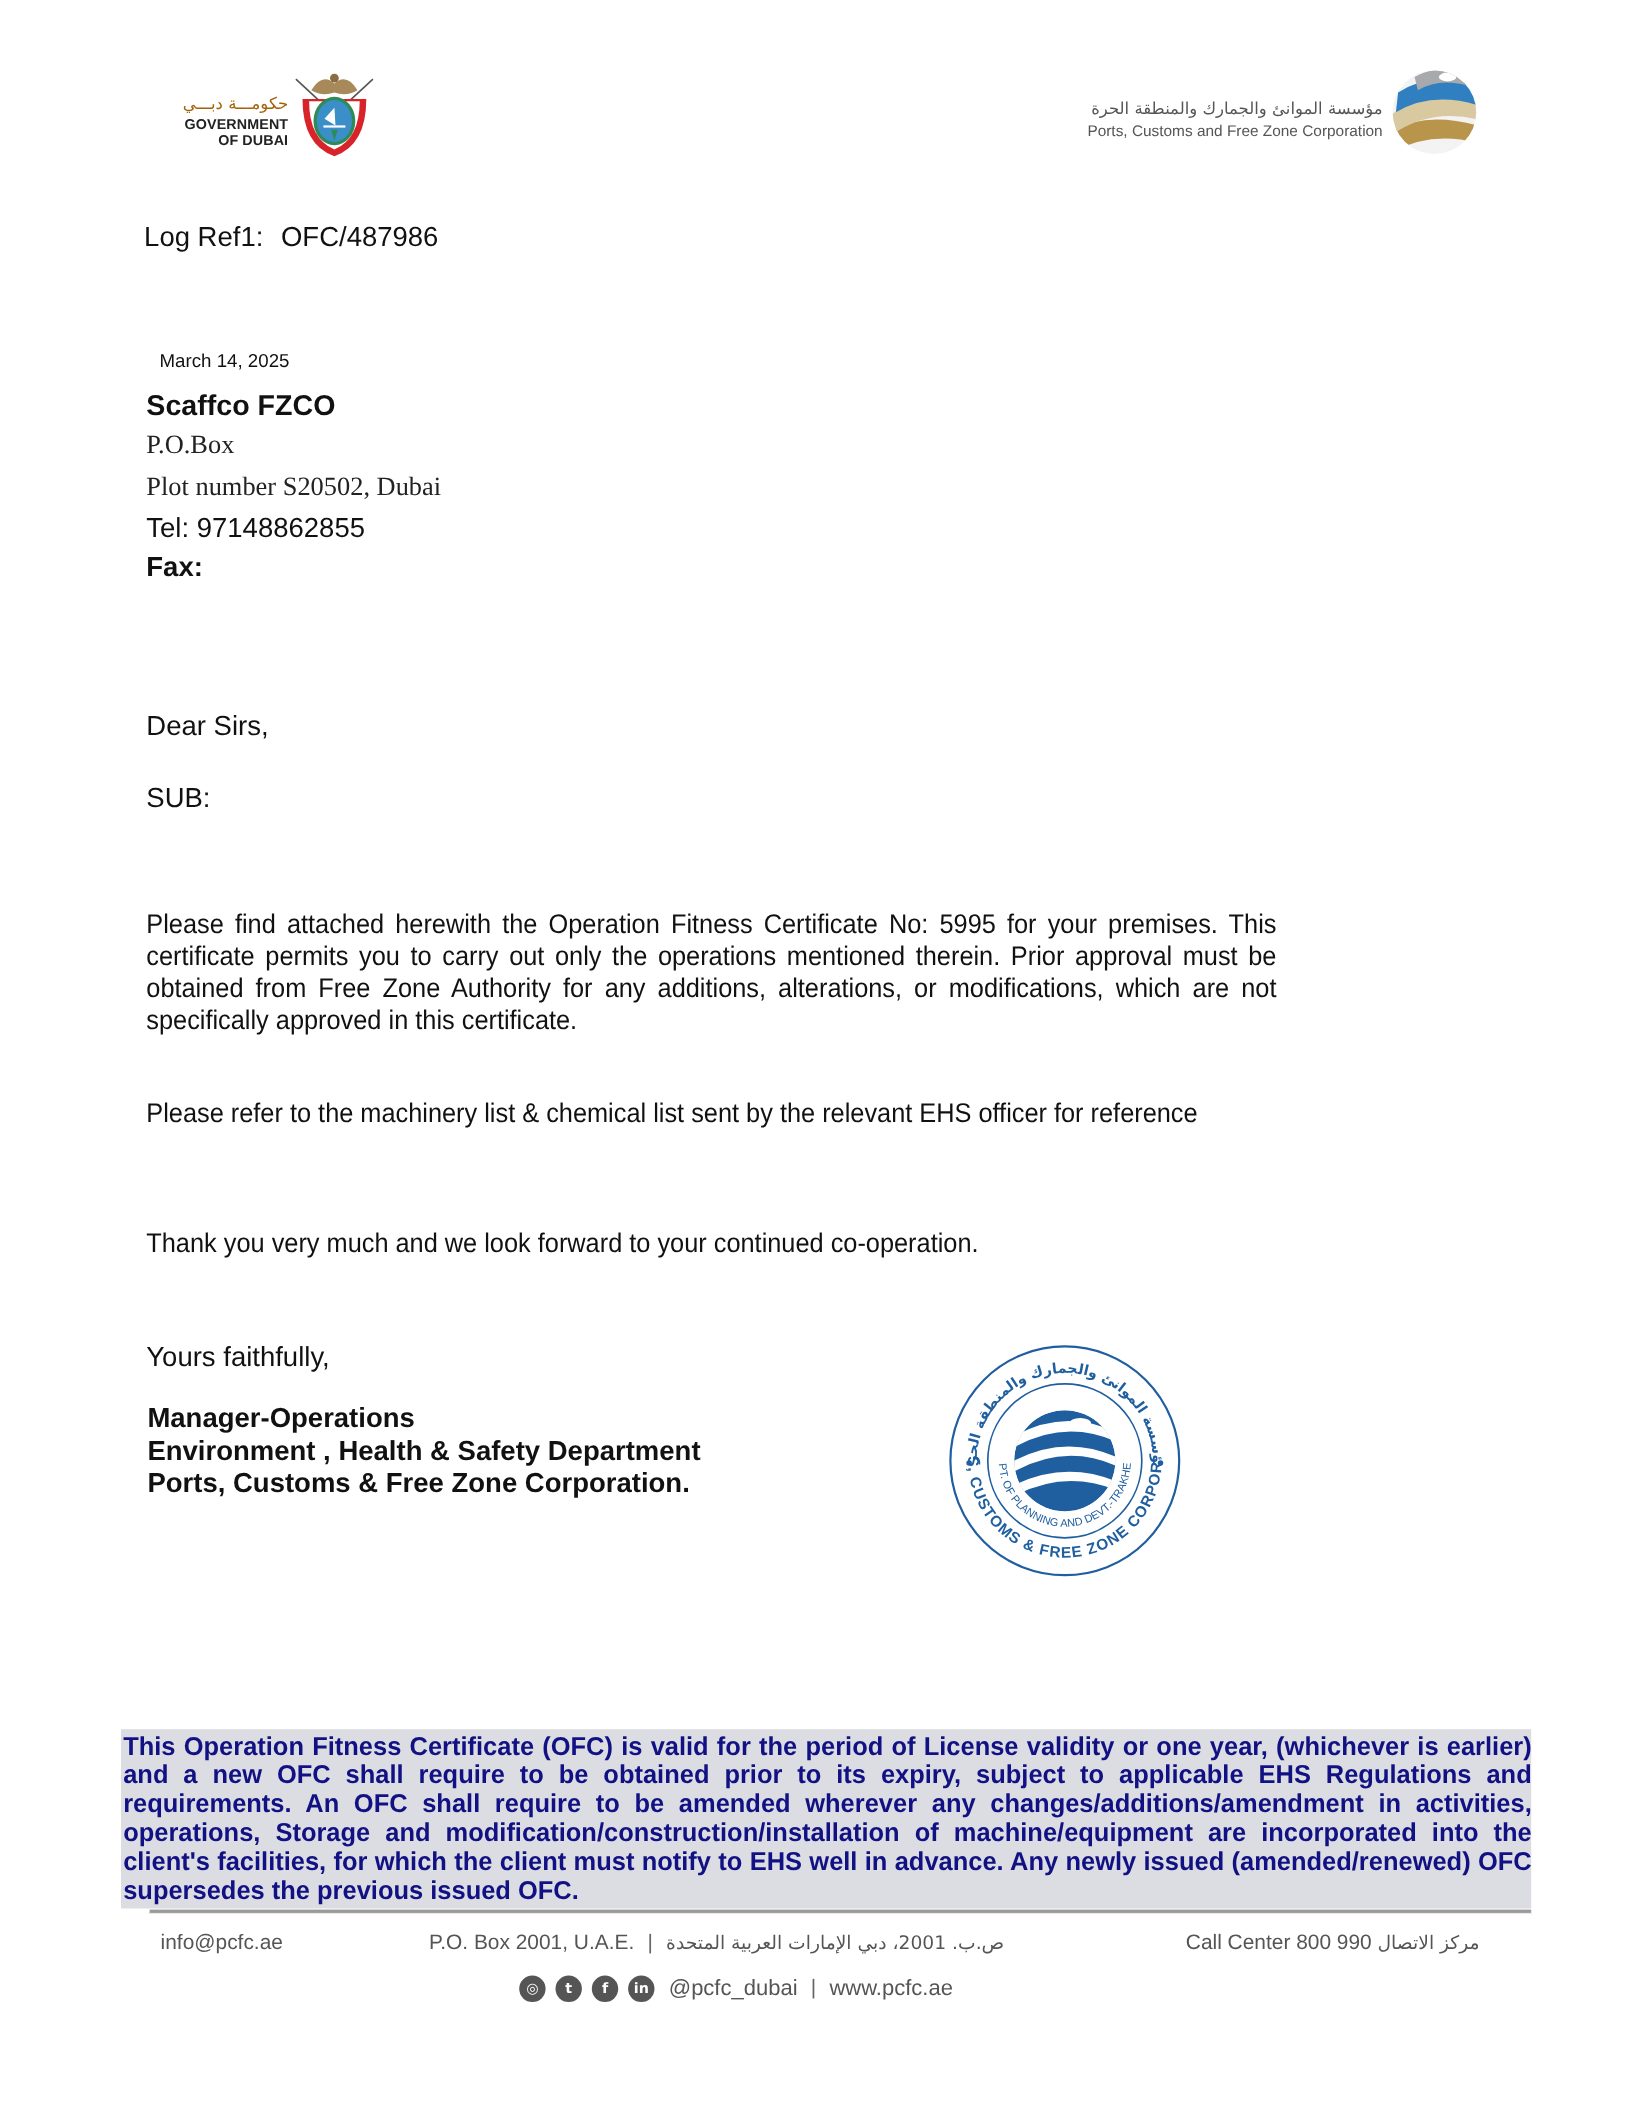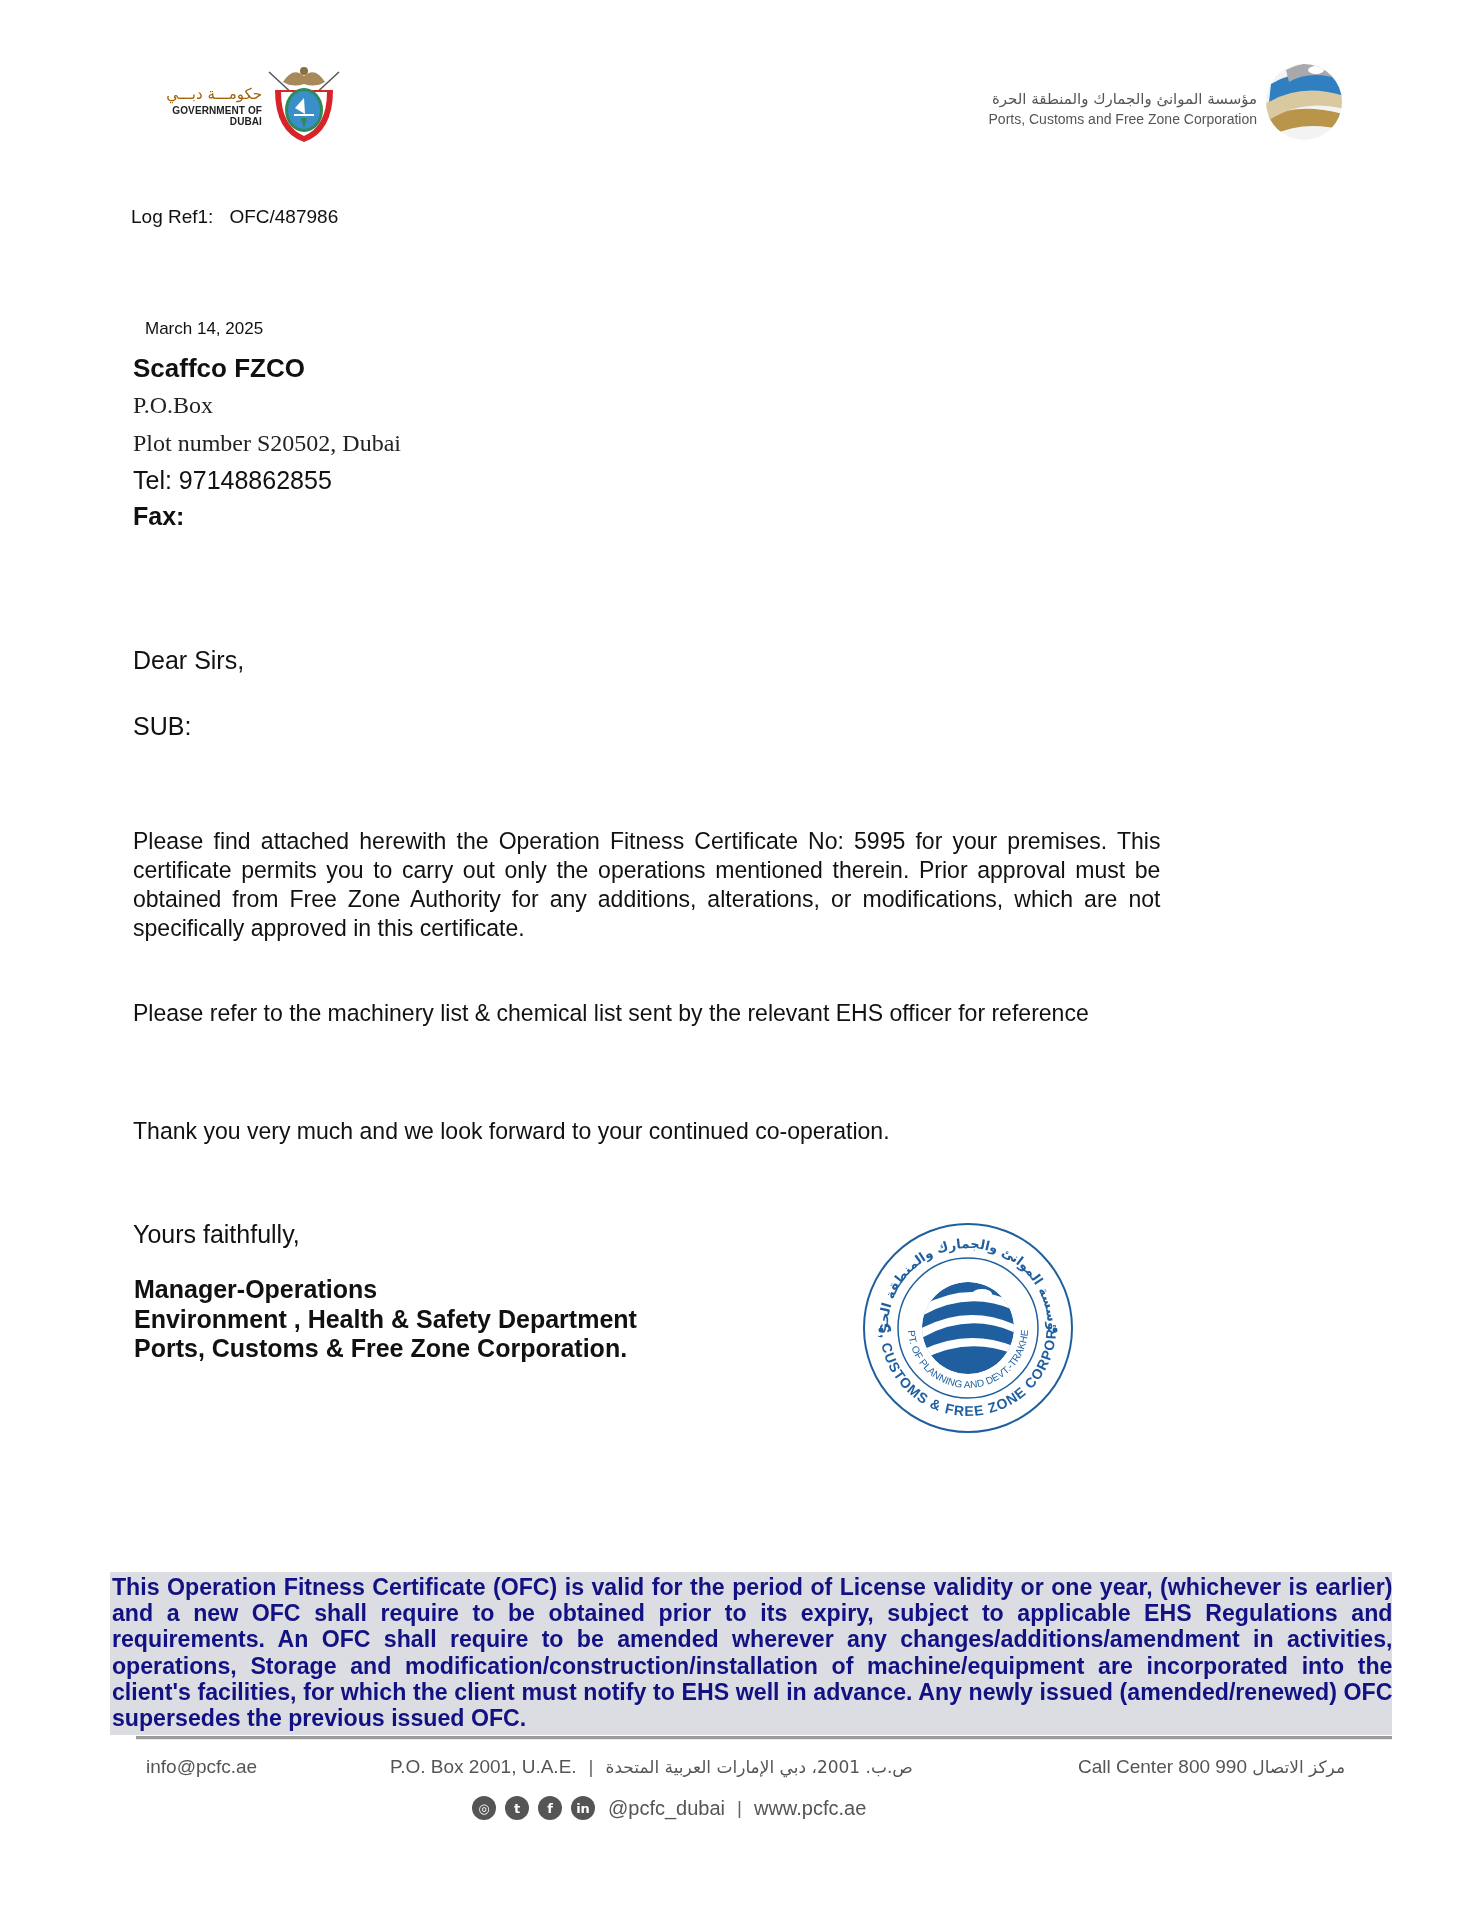--- a/index.html
+++ b/index.html
@@ -4,33 +4,33 @@
 <style>
   html, body { margin:0; padding:0; background:#ffffff; }
   body { width:1484px; height:1920px; position:relative; overflow:hidden;
          font-family:"Liberation Sans", sans-serif; color:#111; }
   .abs { position:absolute; }
 
   
   .gov { left:150px; top:62px; width:190px; height:82px; }
   .gov-text { position:absolute; left:0; top:24px; width:112px; text-align:right; }
   .gov-ar { font-family:"DejaVu Sans", sans-serif; font-size:15px; color:#a16207; line-height:16px; direction:rtl; }
-  .gov-en { font-family:"Liberation Sans", sans-serif; font-size:10px; font-weight:bold; color:#222; letter-spacing:0.1px; margin-top:3px; }
+  .gov-en { font-family:"Liberation Sans", sans-serif; font-size:13px; font-weight:bold; color:#222; letter-spacing:0.1px; margin-top:3px; }
   .gov-emblem { position:absolute; left:115px; top:0; width:78px; height:82px; }
 
   
   .pcfc { left:945px; top:52px; width:410px; height:100px; }
   .pcfc-text { position:absolute; right:98px; top:38px; text-align:right; }
   .pcfc-ar { font-family:"DejaVu Sans", sans-serif; font-size:15px; color:#555; direction:rtl; line-height:18px; }
   .pcfc-en { font-size:14px; color:#555; line-height:18px; margin-top:2px; }
   .pcfc-globe { position:absolute; right:8px; top:4px; width:86px; height:88px; }
 
   .body-text { font-size:24px; line-height:29px; color:#111; }
 
-  .logref { left:131px; top:202px; font-size:19px; }
+  .logref { left:131px; top:202px; font-size:25px; }
   .logref .val { margin-left:16px; }
   .date { left:145px; top:284px; font-size:17px;margin-top:30px; }
 
   .addr { left:133px; top:350px; }
   .addr .company { font-size:26px; font-weight:bold; line-height:36px; }
   .addr .serif-line { font-family:"Liberation Serif", serif; font-size:24px; line-height:38px; color:#222; }
   .addr .tel { font-size:25px; line-height:36px; }
   .addr .fax { font-size:25px; font-weight:bold; line-height:36px; }
 
   .dear { left:133px; top:646px; font-size:25px; }

